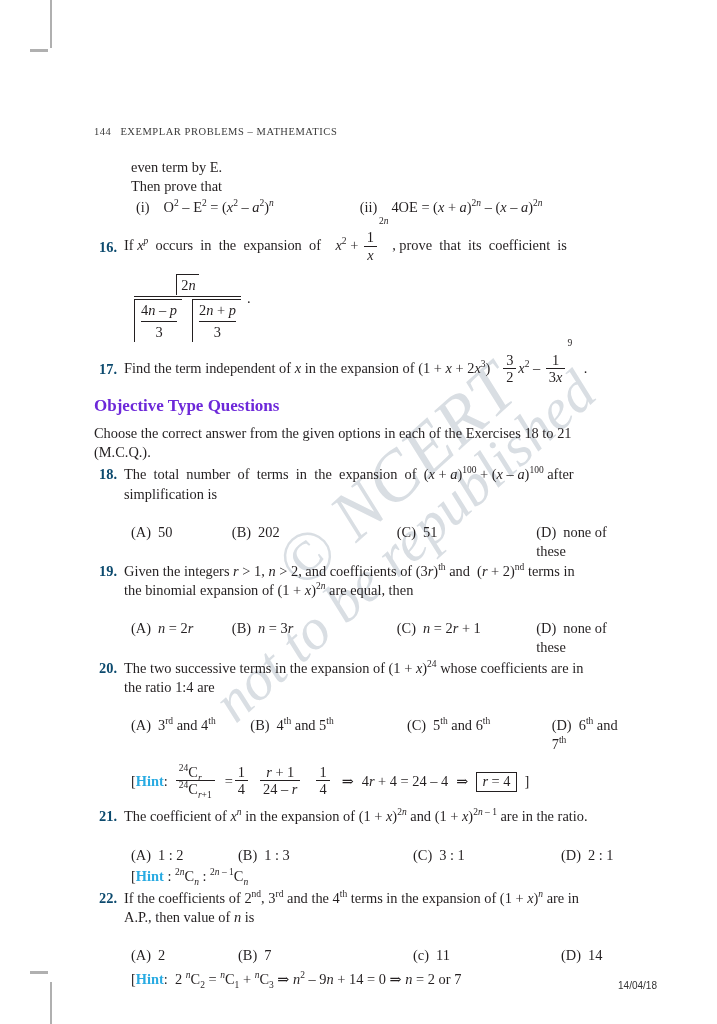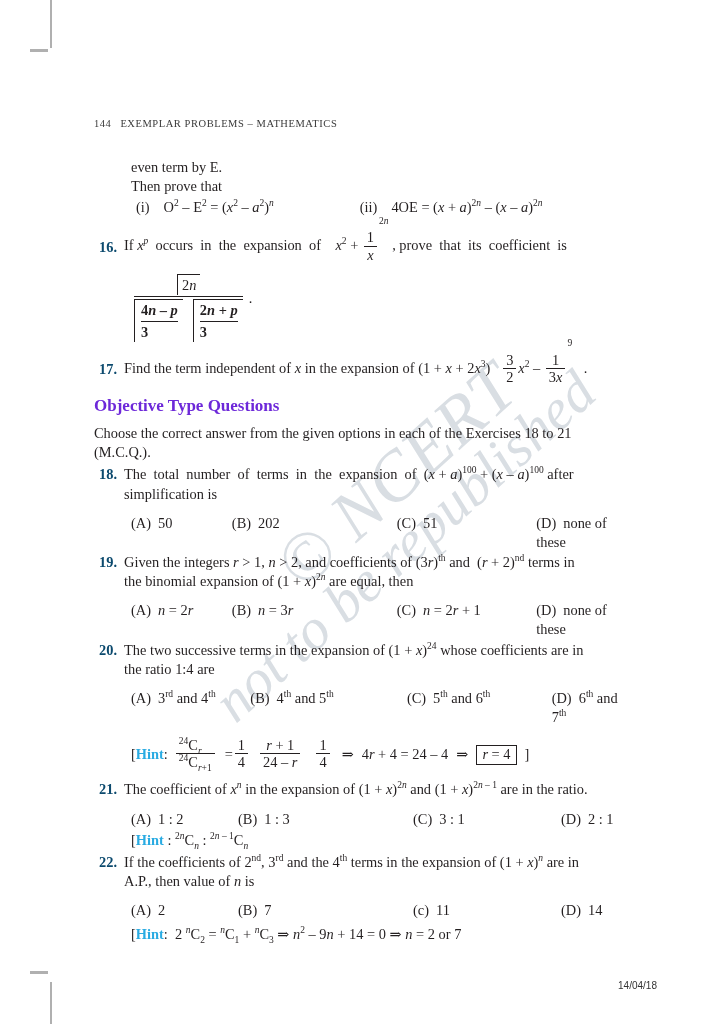--- a/index.html
+++ b/index.html
@@ -50,21 +50,21 @@
   }
 
   
   .page {
     position: absolute;
     left: 0; top: 0; right: 0; bottom: 0;
     z-index: 2;
   }
   .running-head {
     position: absolute;
-    left: 94px; top: 118px;
+    left: 94px; top: 126px;
     font-size: 10.5px;
     letter-spacing: 0.55px;
     color: #3a3a3a;
   }
   .rh-num { margin-right: 9px; }
 
   .footer-date {
     position: absolute;
     right: 60px; top: 980px;
     font-family: "Liberation Sans", sans-serif;
@@ -108,21 +108,21 @@
     text-align: center;
     line-height: 1.12;
     margin: 0 2px;
     position: relative;
     top: -1px;
   }
   .frac .num { display: block; padding: 0 3px; }
   .frac .den { display: block; border-top: 1.1px solid #231f20; padding: 0 3px; }
 
   
-  .opts { display: flex; padding-left: 37px; margin-top: 10px; }
+  .opts { display: flex; padding-left: 37px; margin-top: 19px; }
   .opt { }
   .opt .lab { margin-right: 7px; }
   .o1 { width: 107px; }
   .o2 { width: 175px; }
   .o3 { width: 148px; }
   .o4 { }
 
   .opts-q20 .o1 { width: 122px; }
   .opts-q20 .o2 { width: 160px; font-family: Liberation Serif, serif; }
   .opts-q20 .o3 { width: 148px; }
@@ -164,21 +164,21 @@
     border-top: 1.3px solid #231f20;
     padding-top: 2px;
     display: flex;
     gap: 10px;
     justify-content: center;
   }
   .fact-cell {
     border-left: 1.3px solid #231f20;
     border-top: 1.3px solid #231f20;
     padding: 1px 5px 0 6px;
-    font-weight: bold;
+    text-align: center;
   }
   .fact-cell .fnum { display: block; }
   .fact-cell .fden {
     display: block;
     border-top: 1.1px solid #231f20;
     margin-top: 1px;
     padding-top: 1px;
   }
   .fact-dot { align-self: flex-start; padding-top: 3px; }
 

